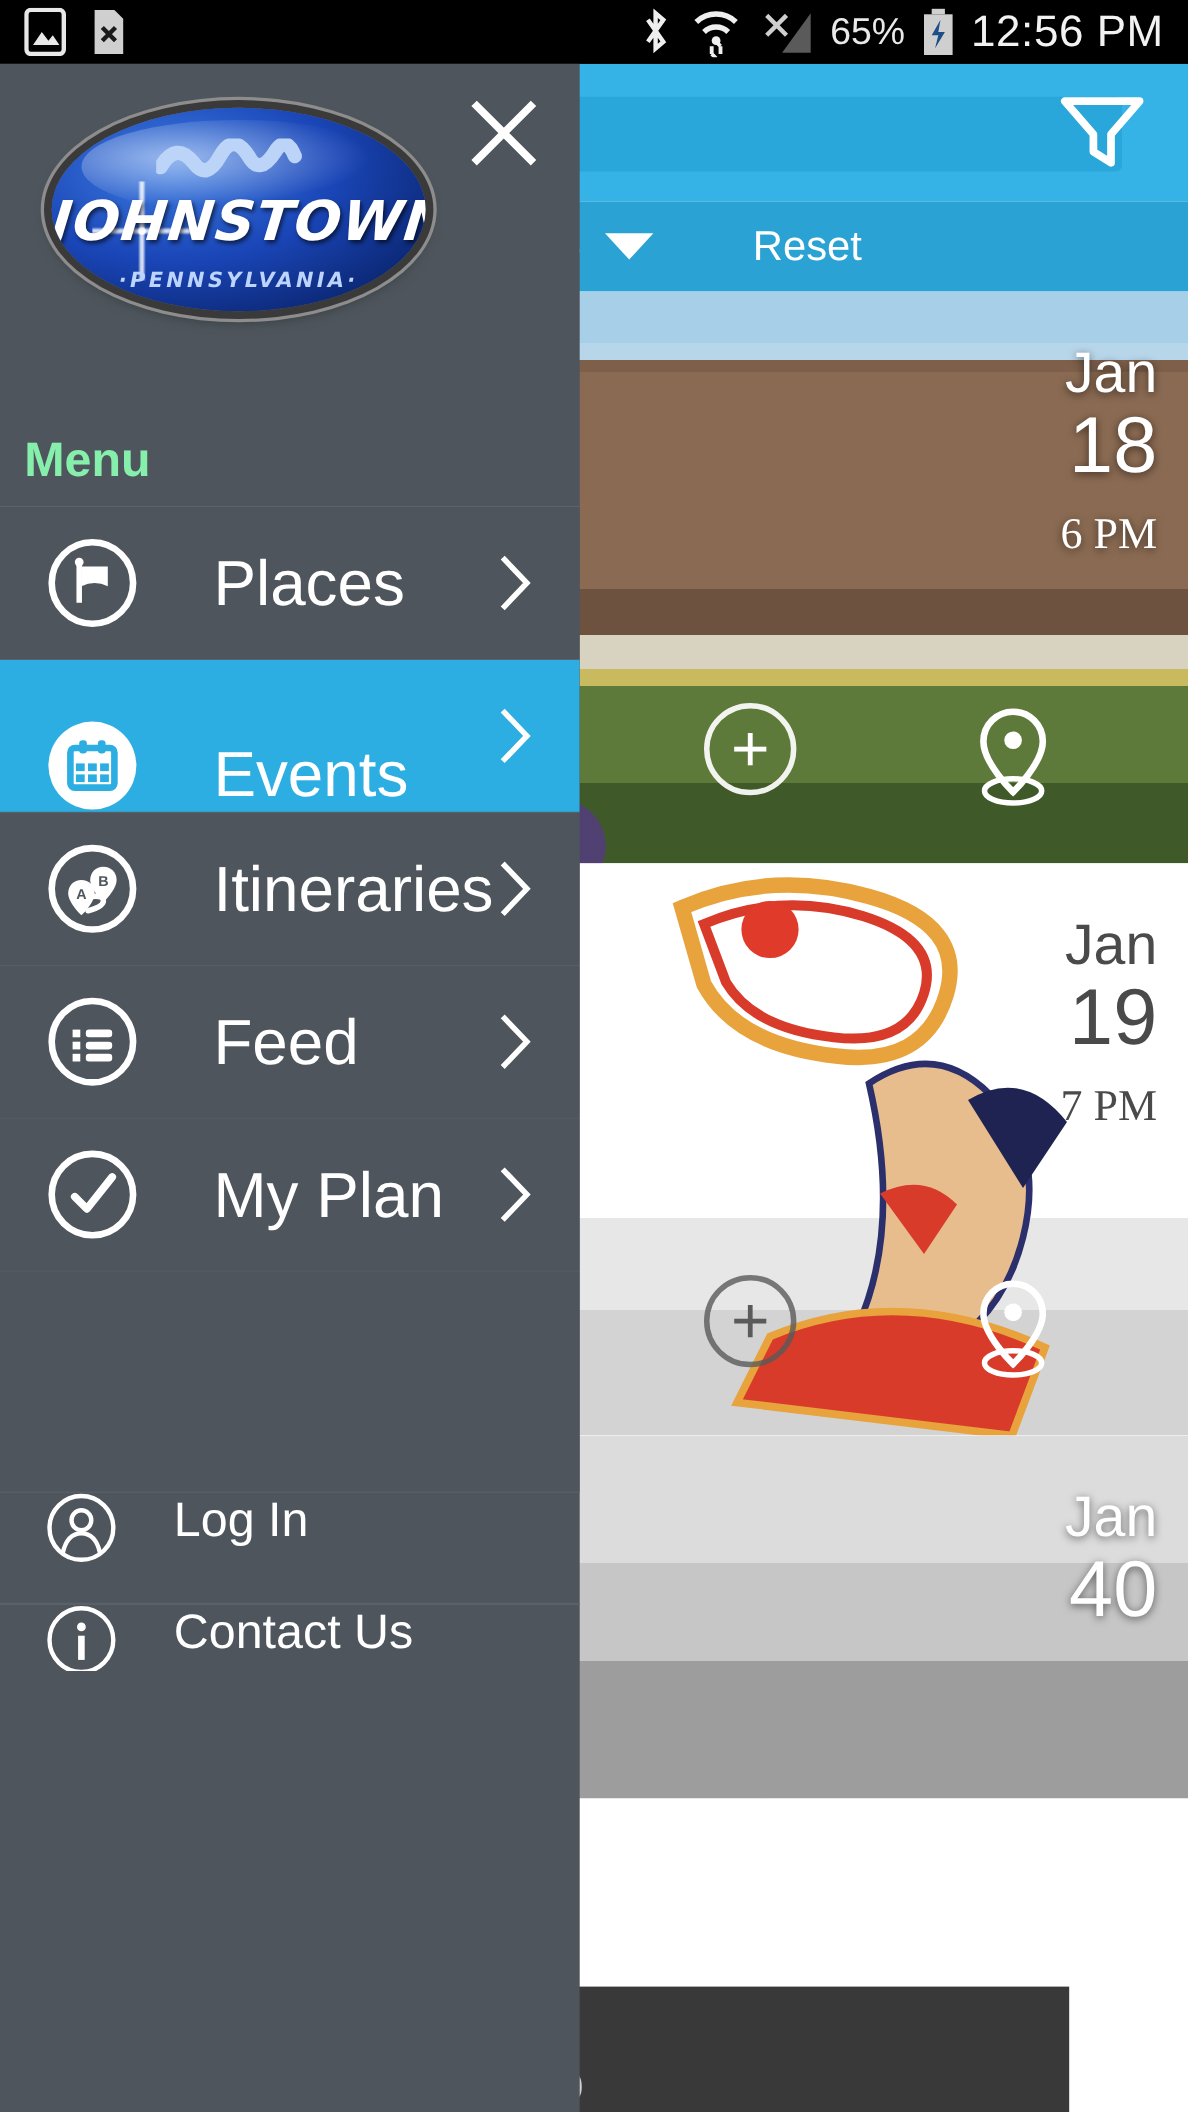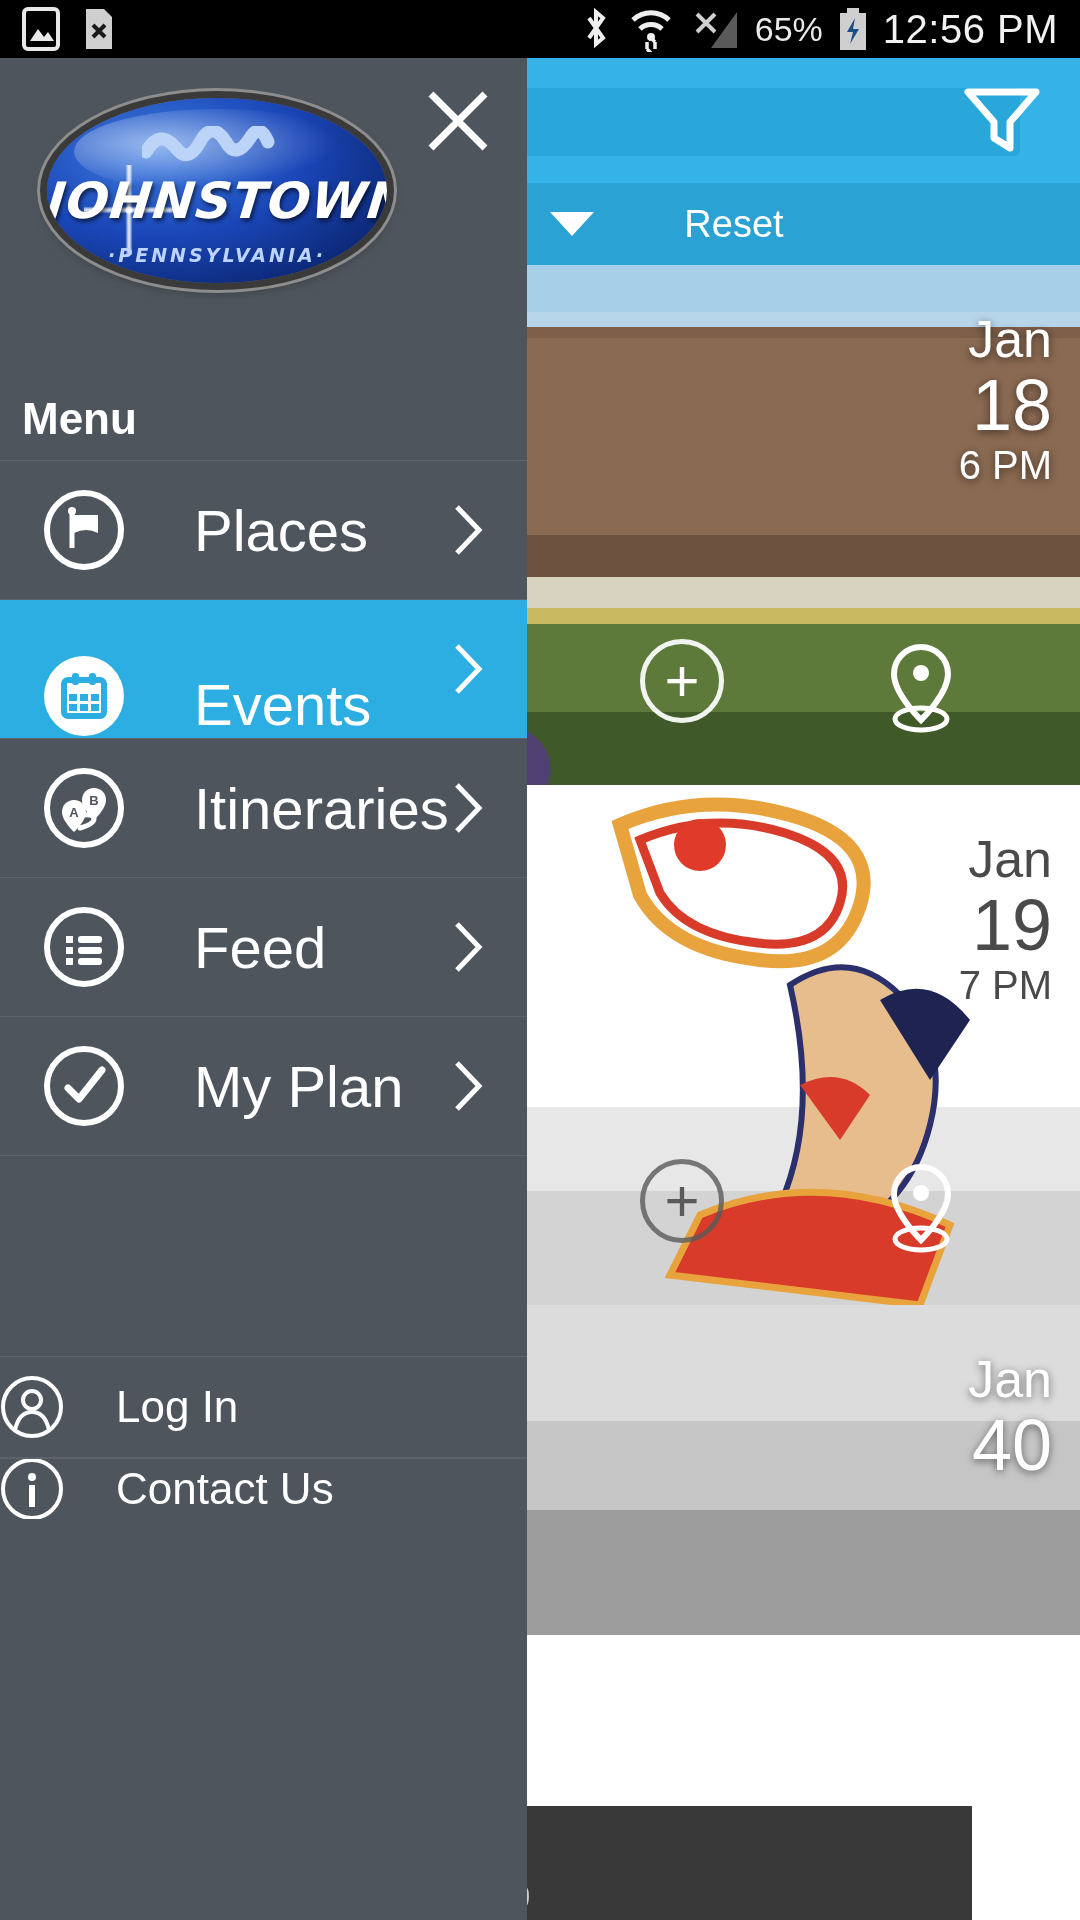--- a/index.html
+++ b/index.html
@@ -53,21 +53,21 @@
   .evt-reset{ margin-left:90px; }
 
   .evt-card{ position:relative; width:1080px; overflow:hidden; }
   .evt-card .photo{ position:absolute; inset:0; }
   .evt-meta{
     position:absolute; right:28px; top:48px; text-align:right; color:#fff;
     text-shadow:0 2px 8px rgba(0,0,0,.55); line-height:1;
   }
   .evt-mon{ font-size:52px; }
   .evt-day{ font-size:72px; font-weight:400; margin-top:4px; }
-  .evt-time{ font-size:40px; margin-top:4px; }
+  .evt-time{ font-size:40px; margin-top:24px;font-family:Liberation Serif, serif; }
   .evt-title{
     position:absolute; left:40px; bottom:178px; color:#fff; font-size:52px;
     text-shadow:0 2px 8px rgba(0,0,0,.6); white-space:nowrap;
   }
   .circ-plus{
     width:84px;height:84px;border-radius:50%;border:5px solid rgba(255,255,255,.92);
     position:absolute; left:640px; display:flex;align-items:center;justify-content:center;
     color:#fff; font-size:60px; line-height:1;
   }
   .pin-ico{ position:absolute; left:880px; }
@@ -153,40 +153,40 @@
     transform:skewX(-6deg);
   }
   .logo-state{
     position:absolute; left:0; right:0; bottom:9%;
     text-align:center; color:#bcd4ff; font-size:19px;
     letter-spacing:3px; font-style:italic; font-weight:bold;
     font-family:"DejaVu Sans", sans-serif;
   }
 
   .sec-title{
-    color:#ffffff; font-size:44px; font-weight:bold;
+    color:#86efac; font-size:44px; font-weight:bold;
     padding:0 0 0 22px; height:82px; display:flex; align-items:center;
   }
   .divider{ height:1px; background:#5c636a; }
 
   .menu-row{
     height:138px; display:flex; align-items:center; padding-left:42px;
     position:relative; background:#4e555c;
   }
   .menu-row.active{ background:#2daee2;align-items:flex-end; }
   .menu-row .ico{ width:84px; height:84px; flex:0 0 84px; }
   .menu-row .label{
     color:#fff; font-size:58px; margin-left:68px; font-weight:300;
   }
   .chev{ position:absolute; right:42px; top:50%; transform:translateY(-50%); }
 
   .gap-block{ height:200px; background:#4e555c; }
 
   .set-row{
-    height:100px; display:flex; align-items:center; 
+    height:100px; display:flex; padding-left:42px;
   }
   .set-row .ico{ width:64px; height:64px; flex:0 0 64px; }
   .set-row .label{ color:#fff; font-size:44px; margin-left:52px; font-weight:300; }
   .set-row.clipped{ height:60px; overflow:hidden; }
 </style>
 </head>
 <body>
 
 <div class="right-panel">
 

